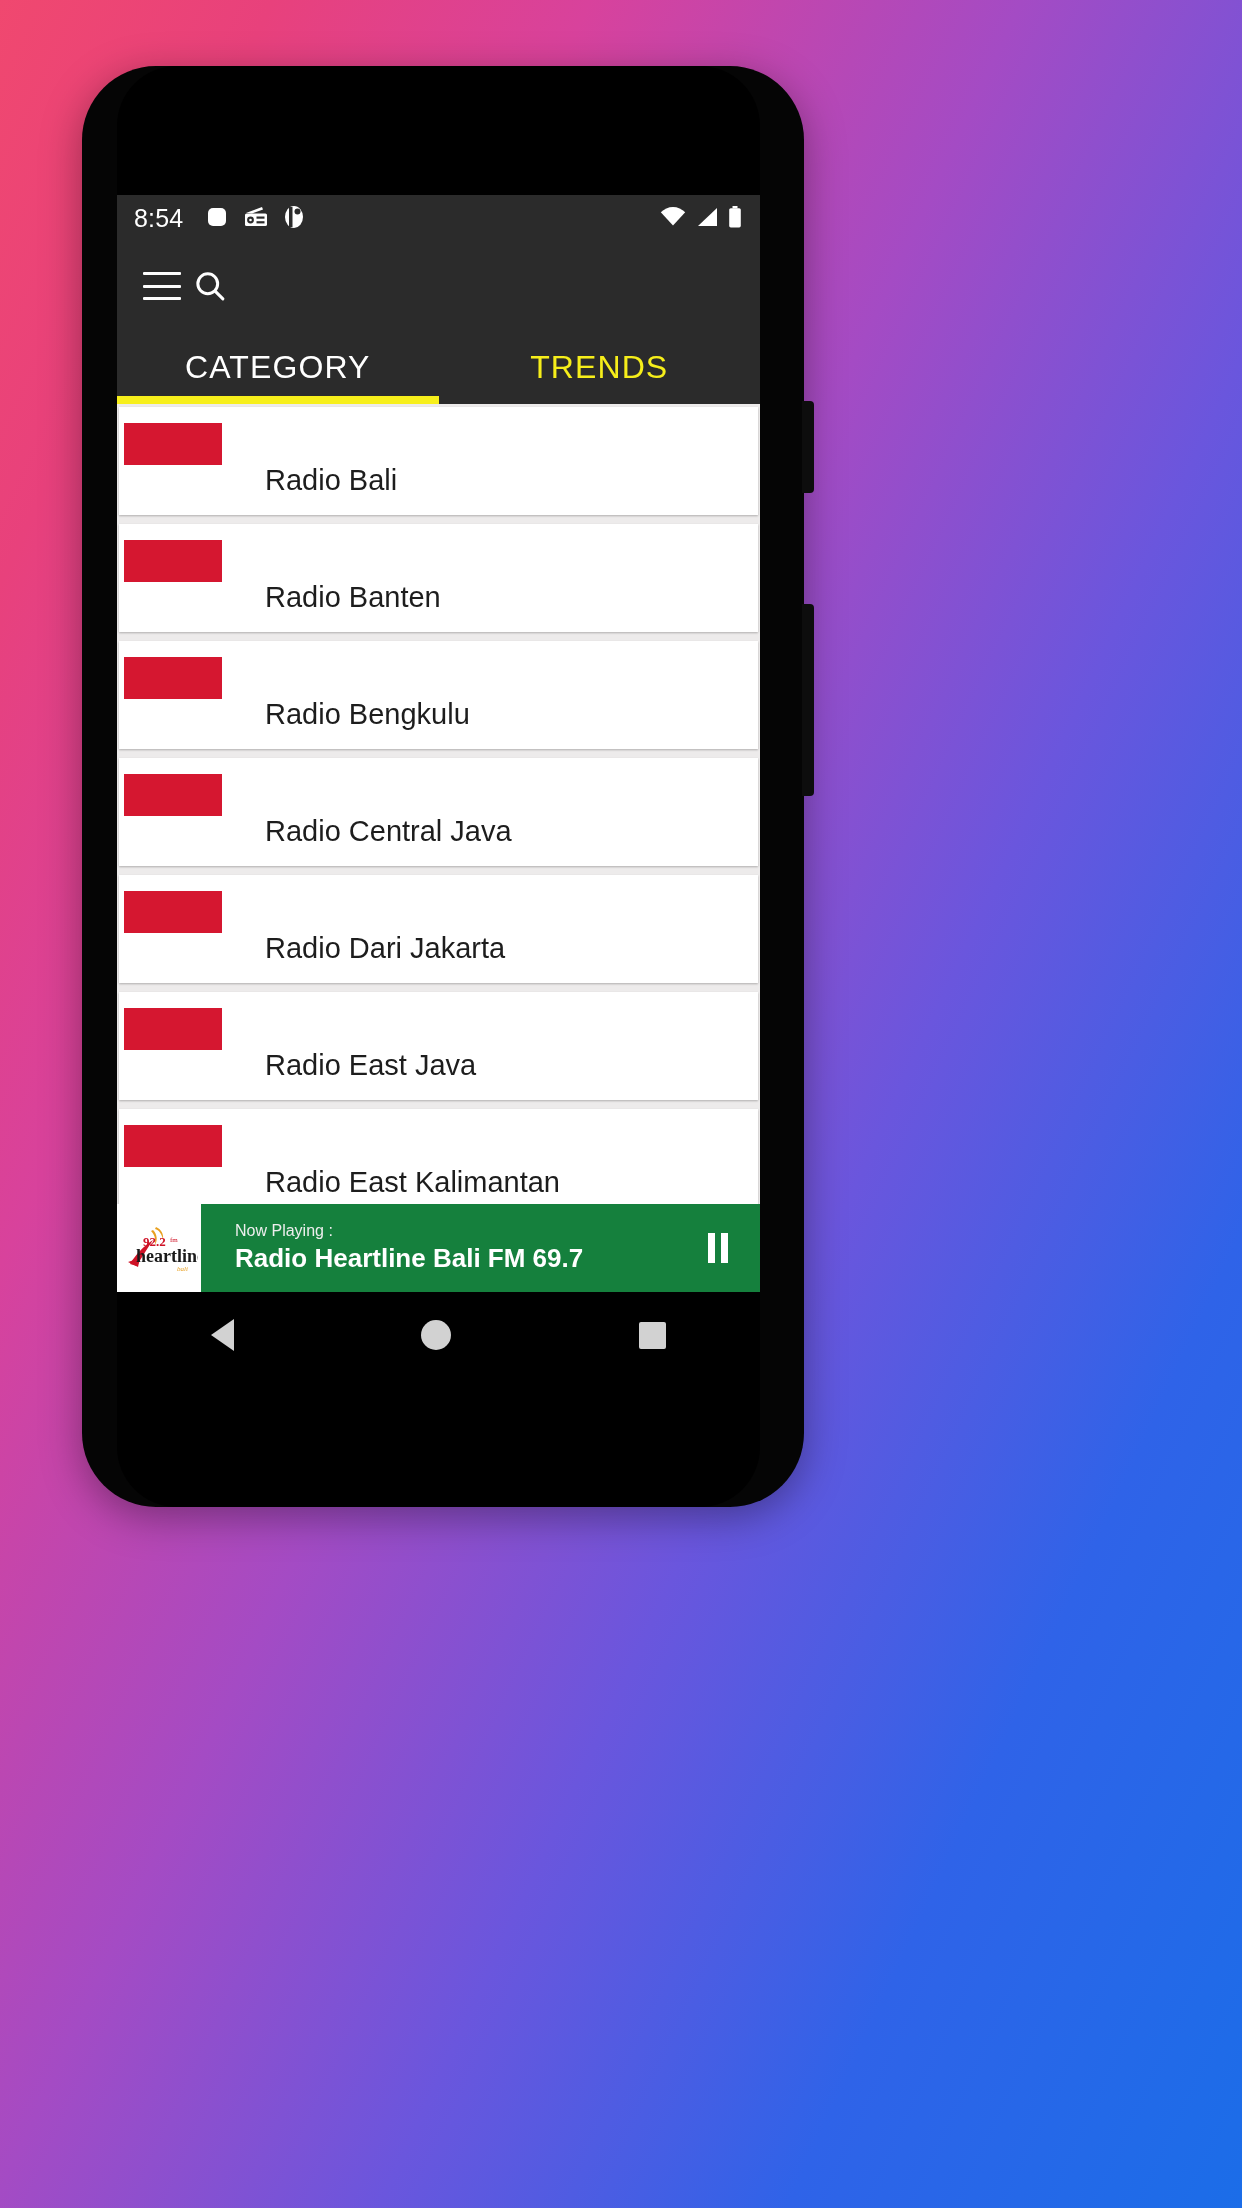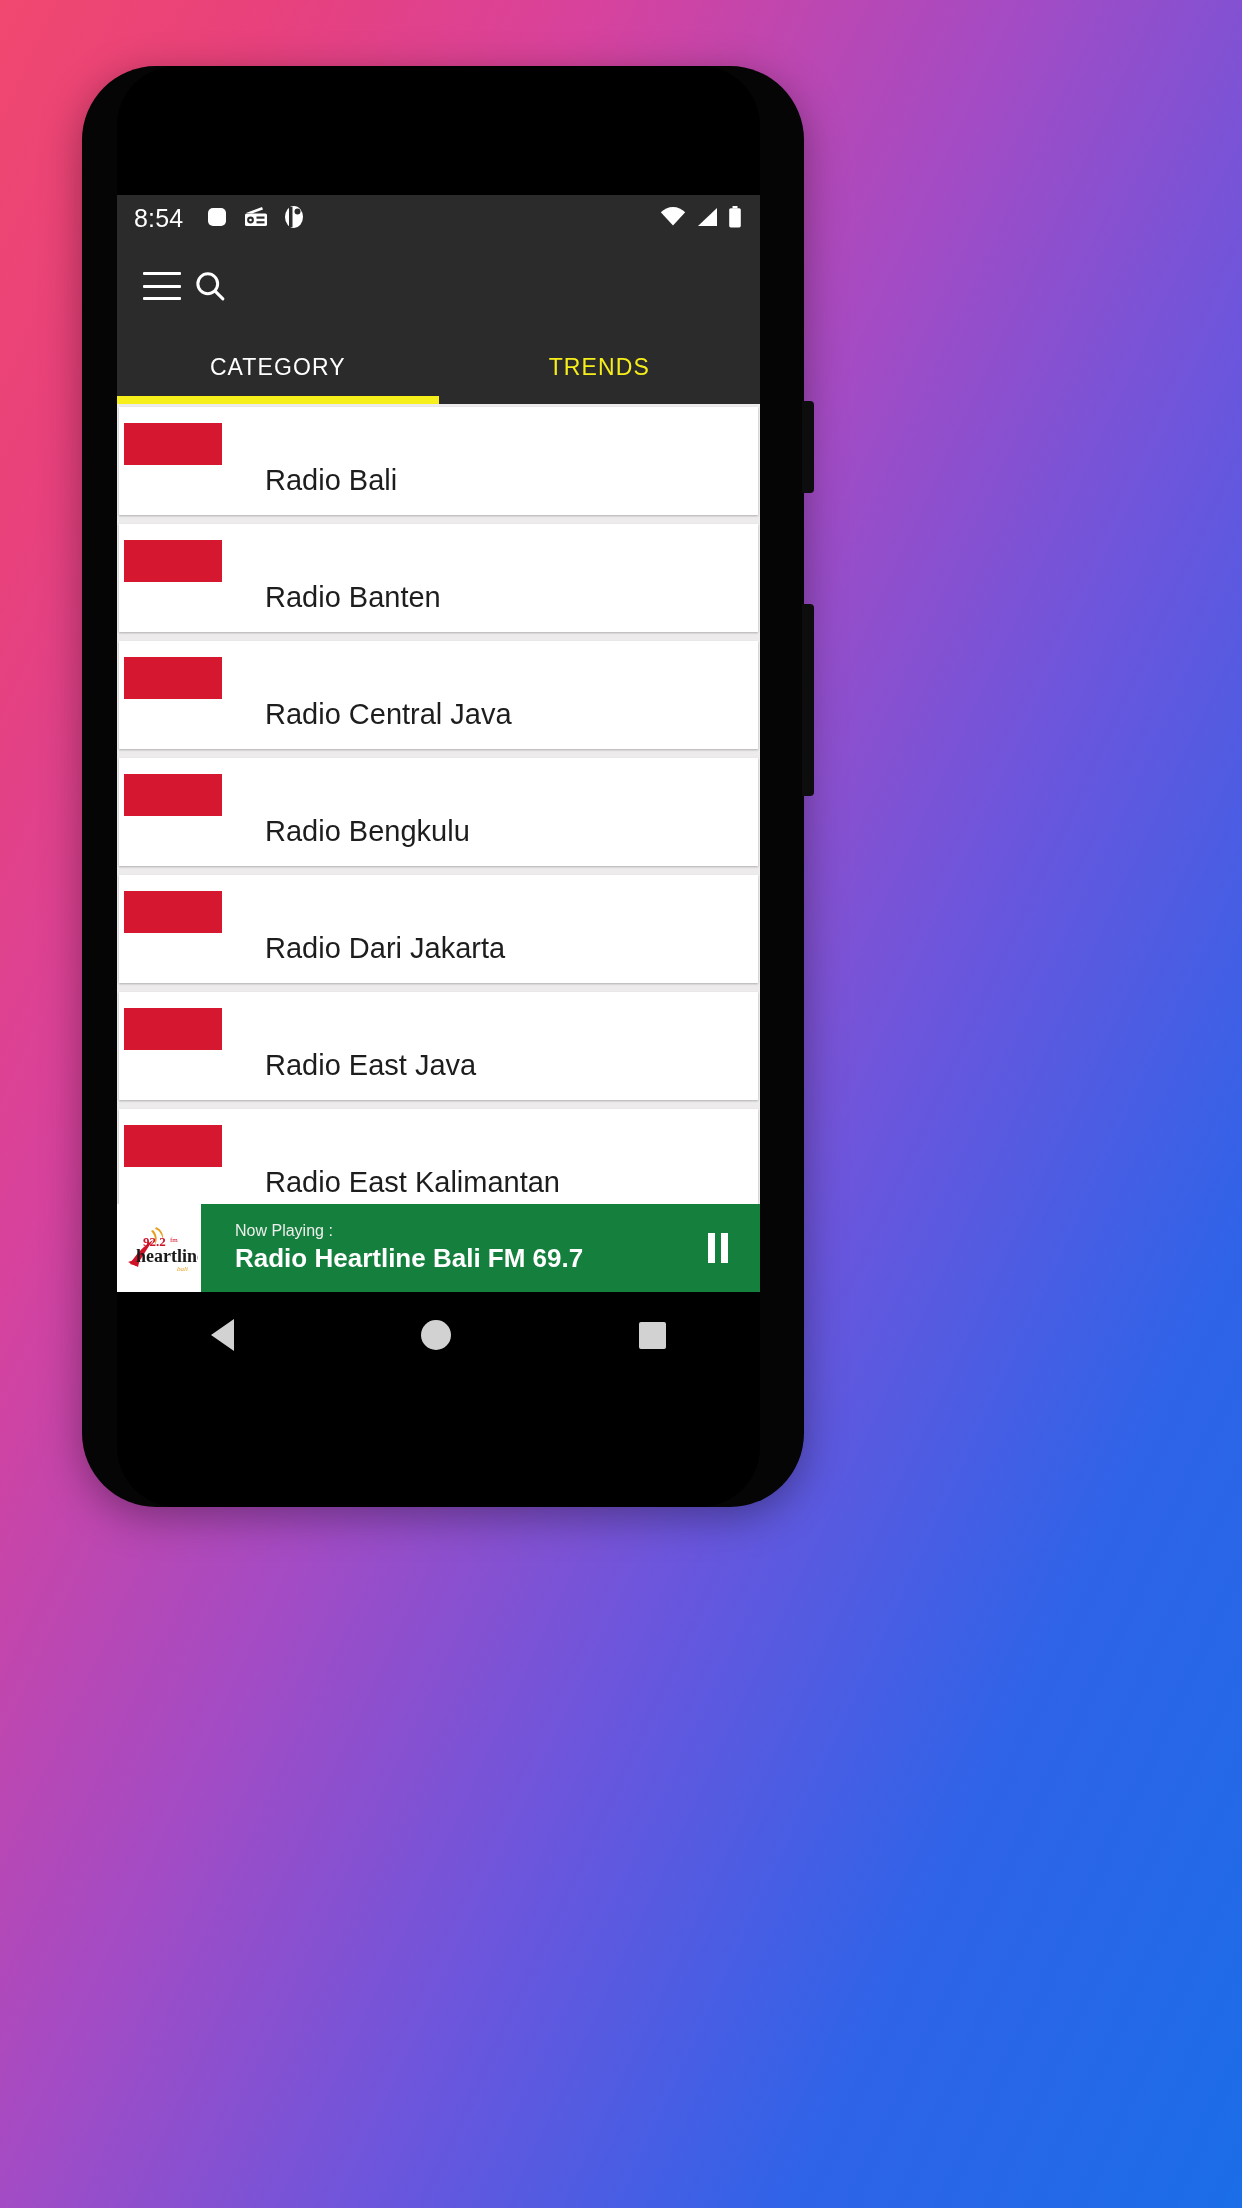--- a/index.html
+++ b/index.html
@@ -100,21 +100,21 @@
     height: 74px;
     background: #2b2b2b;
     display: flex;
     position: relative;
   }
   .tab {
     flex: 1;
     display: flex;
     align-items: center;
     justify-content: center;
-    font-size: 23px;
+    font-size: 32px;
     letter-spacing: 1.1px;
     cursor: pointer;
   }
   .tab.active { color: #ffffff; }
   .tab.inactive { color: #f6ee1a; }
   .tab-indicator {
     position: absolute;
     left: 0; bottom: 0;
     width: 50%; height: 8px;
     background: #f7ef1b;
@@ -281,25 +281,25 @@
       <div class="card">
         <div class="flag"></div>
         <div class="card-label">Radio Bali</div>
       </div>
       <div class="card">
         <div class="flag"></div>
         <div class="card-label">Radio Banten</div>
       </div>
       <div class="card">
         <div class="flag"></div>
+        <div class="card-label">Radio Bengkulu</div>
+      </div>
+      <div class="card">
+        <div class="flag"></div>
         <div class="card-label">Radio Central Java</div>
-      </div>
-      <div class="card">
-        <div class="flag"></div>
-        <div class="card-label">Radio Bengkulu</div>
       </div>
       <div class="card">
         <div class="flag"></div>
         <div class="card-label">Radio Dari Jakarta</div>
       </div>
       <div class="card">
         <div class="flag"></div>
         <div class="card-label">Radio East Java</div>
       </div>
       <div class="card">

